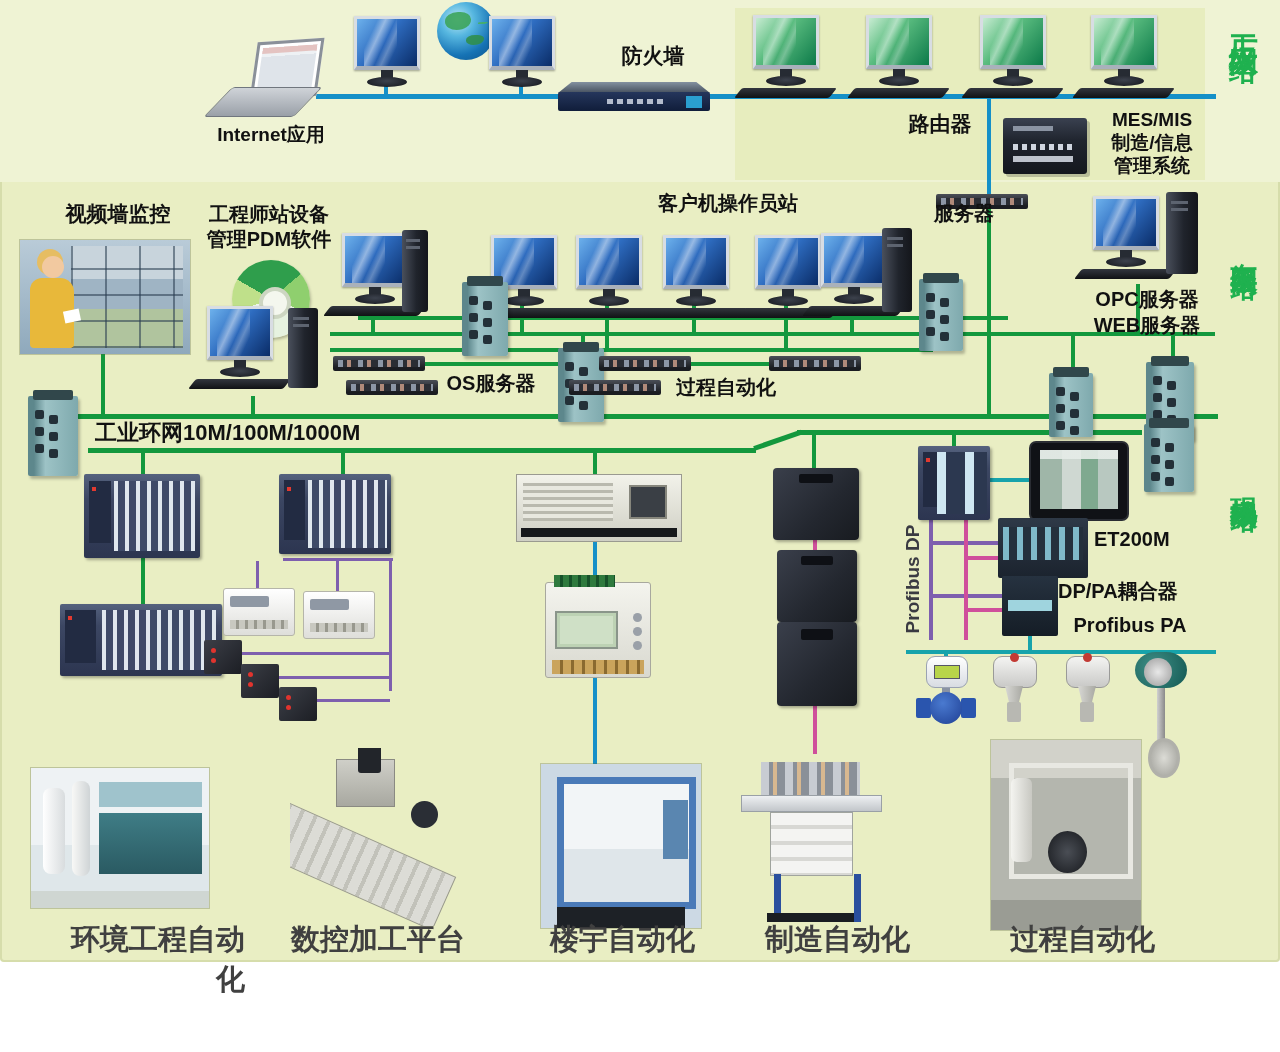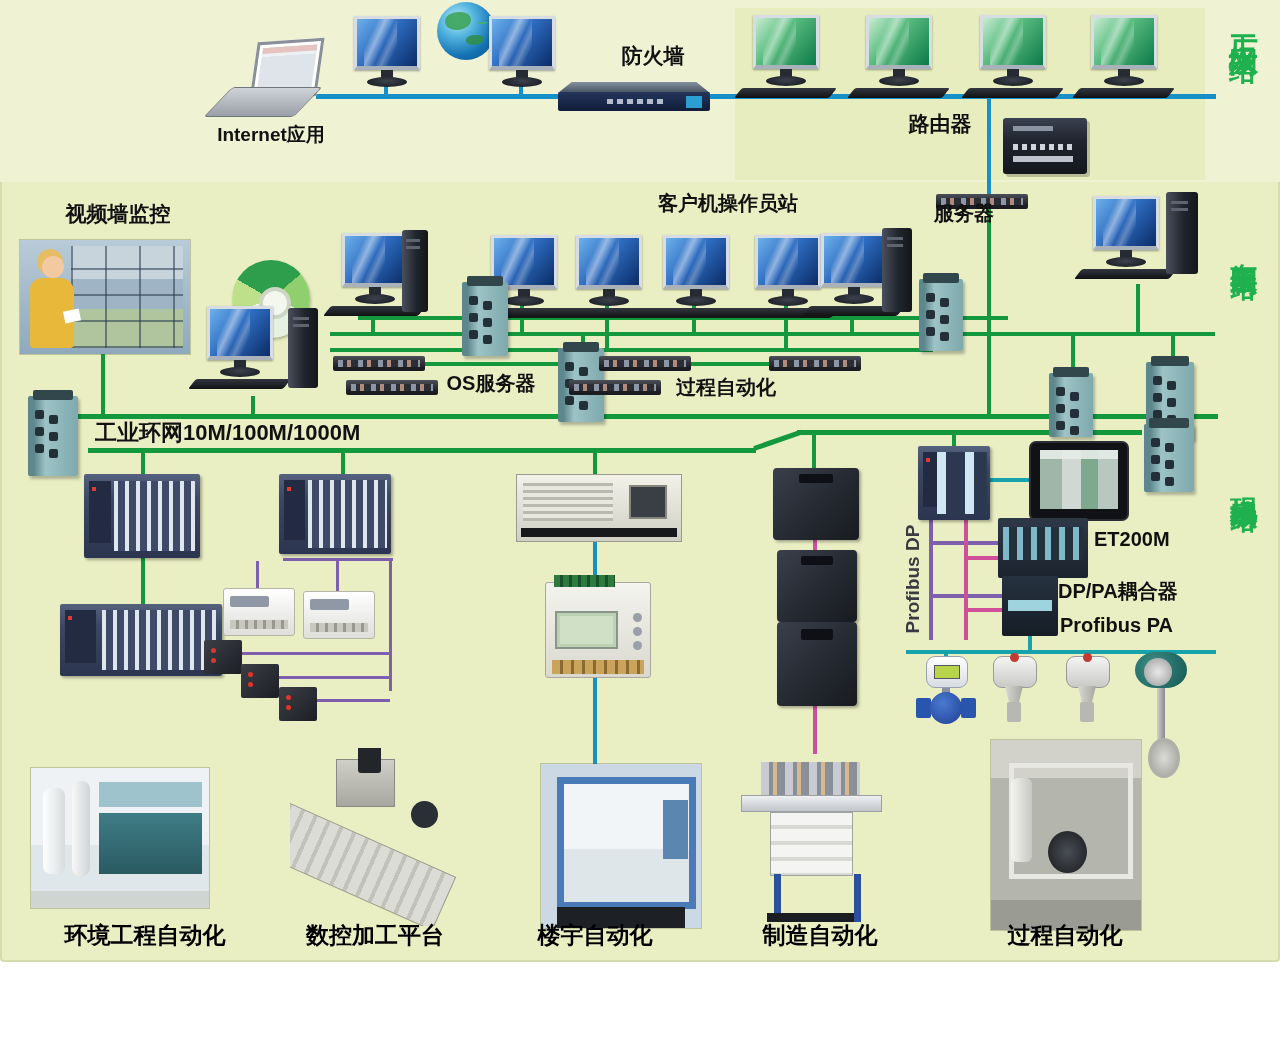--- a/index.html
+++ b/index.html
@@ -14,21 +14,21 @@
   .hl,.vl{position:absolute}
   .hl{height:4px}.vl{width:4px}
   .g{background:#13983d}.b{background:#1590c8}.t{background:#17a3ab}
   .p{background:#7e5fae}.k{background:#cf4f9b}
   .thick{height:5px}
 
   
   .lbl{position:absolute;font-weight:700;color:#111;text-align:center;line-height:1.18;font-size:20px}
   .side{position:absolute;writing-mode:vertical-rl;color:#1fb14f;font-weight:700;
         font-size:28px;letter-spacing:5px}
-  .glabel{position:absolute;font-weight:700;color:#000000;text-align:center;font-size:23px}
+  .glabel{position:absolute;font-weight:700;color:#404040;text-align:right;font-size:29px}
   .rot{position:absolute;transform:rotate(-90deg);font-weight:700;color:#3a3a42;font-size:19px;
        text-align:center;white-space:nowrap}
   #title{position:absolute;left:0;top:974px;width:1280px;text-align:center;color:#000;
          font-family:"Liberation Serif","DejaVu Serif",serif;font-size:46px;letter-spacing:3px}
 
   
   .mon{position:absolute;width:70px;height:84px}
   .mon .scr{left:2px;top:0;width:60px;height:47px;border:3px solid #d8dde3;border-bottom:4px solid #a9b1bb;
             background:linear-gradient(130deg,#6db1ec 0%,#2e6cc0 45%,#0a2c67 100%);
             box-shadow:0 1px 2px rgba(0,0,0,.35)}
@@ -503,32 +503,45 @@
   <div class="photo" id="ph-proc" style="left:991px;top:740px;width:150px;height:190px">
     <i class="a"></i>
         <i class="c"></i>
         <i class="b"></i>
         <i class="d"></i>
   </div>
 
   <div class="lbl" style="left:206px;top:124px;width:130px;font-size:19px">Internet应用</div>
   <div class="lbl" style="left:598px;top:44px;width:110px;font-size:21px">防火墙</div>
   <div class="lbl" style="left:896px;top:112px;width:88px;font-size:21px">路由器</div>
+  <div class="lbl" style="left:1086px;top:108px;width:132px;font-size:19px;line-height:1.22">
+    <span style="display:block">MES/MIS</span>
+    <span style="display:block">制造/信息</span>
+    <span style="display:block">管理系统</span>
+  </div>
 
   <div class="lbl" style="left:38px;top:202px;width:160px;font-size:21px">视频墙监控</div>
+  <div class="lbl" style="left:198px;top:202px;width:142px;font-size:20px;line-height:1.25">
+    <span style="display:block">工程师站设备</span>
+    <span style="display:block">管理PDM软件</span>
+  </div>
   <div class="lbl" style="left:644px;top:192px;width:168px">客户机操作员站</div>
   <div class="lbl" style="left:924px;top:202px;width:80px">服务器</div>
+  <div class="lbl" style="left:1082px;top:286px;width:130px;line-height:1.3">
+    <span style="display:block">OPC服务器</span>
+    <span style="display:block">WEB服务器</span>
+  </div>
   <div class="lbl" style="left:436px;top:372px;width:110px">OS服务器</div>
   <div class="lbl" style="left:666px;top:376px;width:120px">过程自动化</div>
 
   <div class="lbl" style="left:95px;top:420px;width:340px;font-size:22px;text-align:left">工业环网10M/100M/1000M</div>
   <div class="rot" style="left:843px;top:568px;width:140px">Profibus DP</div>
   <div class="lbl" style="left:1094px;top:528px;width:110px;text-align:left">ET200M</div>
   <div class="lbl" style="left:1058px;top:580px;width:150px;text-align:left">DP/PA耦合器</div>
-  <div class="lbl" style="left:1060px;top:614px;width:140px;text-align:left">Profibus PA</div>
+  <div class="lbl" style="left:1060px;top:614px;width:140px;text-align:center">Profibus PA</div>
 
   <div class="glabel" style="left:45px;top:920px;width:200px">环境工程自动化</div>
   <div class="glabel" style="left:495px;top:920px;width:200px">楼宇自动化</div>
   <div class="glabel" style="left:285px;top:920px;width:180px">数控加工平台</div>
   <div class="glabel" style="left:975px;top:920px;width:180px">过程自动化</div>
   <div class="glabel" style="left:730px;top:920px;width:180px">制造自动化</div>
 
   <div class="side" style="left:1224px;top:12px;font-size:29px">工厂级网络</div>
   <div class="side" style="left:1226px;top:240px;font-size:27px;letter-spacing:3px">车间级网络</div>
   <div class="side" style="left:1226px;top:476px;font-size:27px;letter-spacing:2px">现场级网络</div>

